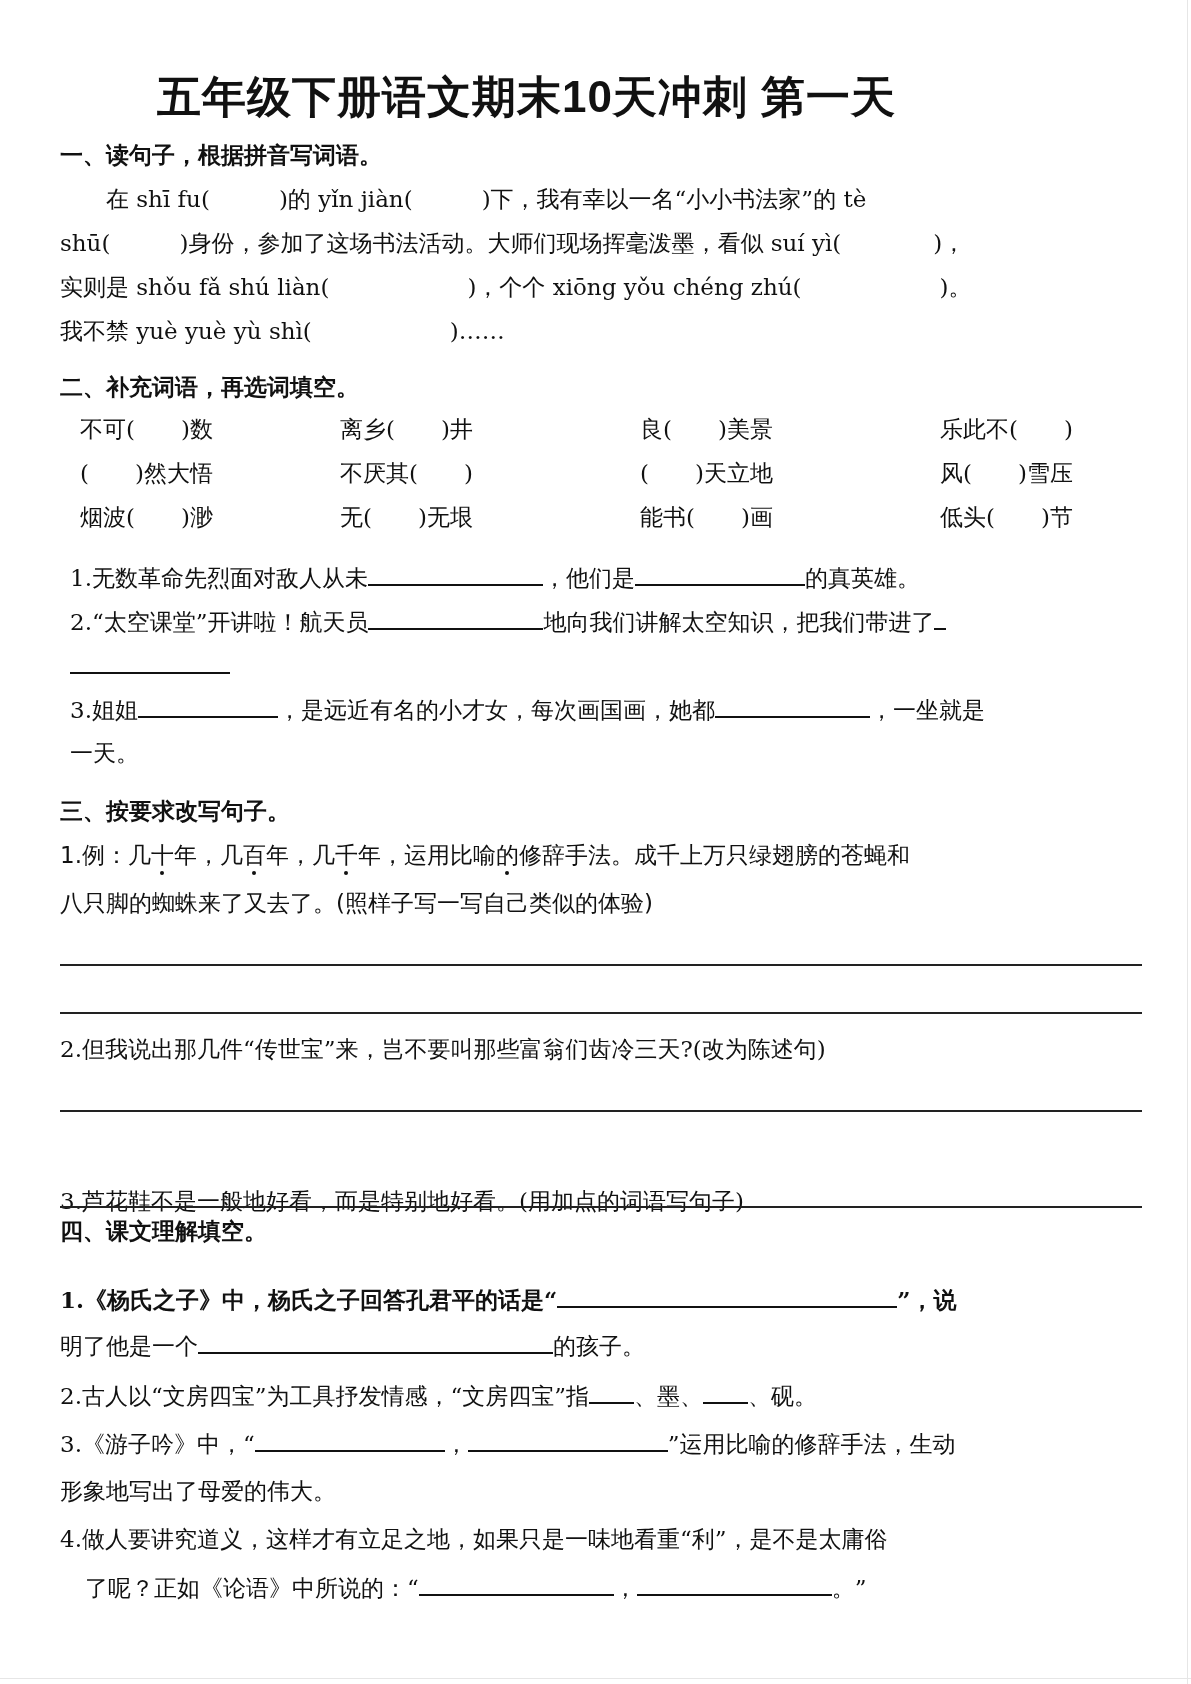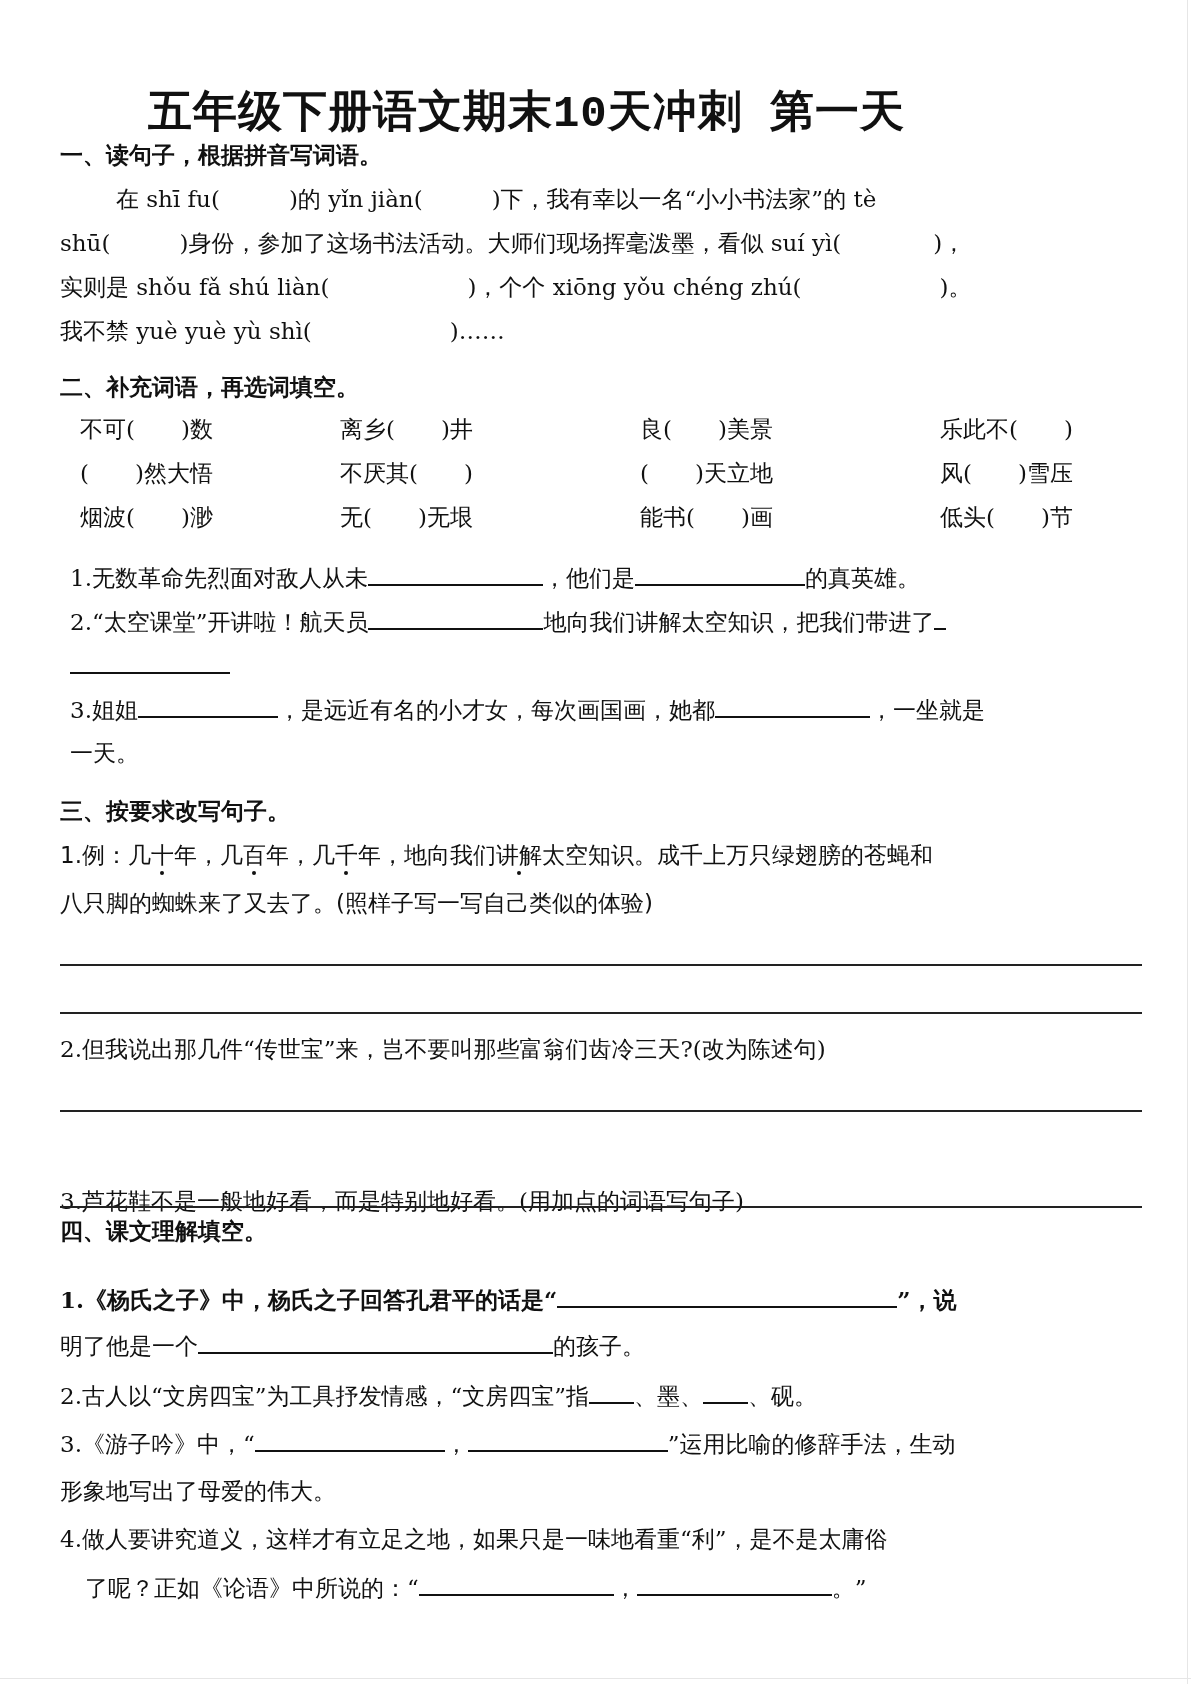--- a/index.html
+++ b/index.html
@@ -1,41 +1,41 @@
 <!DOCTYPE html>
 <html><head>
 <meta charset="utf-8">
 <style>
   html, body { margin:0; padding:0; background:#ffffff; }
   body { width:1191px; height:1684px; position:relative; overflow:hidden;
          font-family:"DejaVu Serif","Liberation Serif",serif; color:#111; }
   .page-edge { position:absolute; left:1187px; top:0; width:1px; height:1684px; background:#e6e6e6; }
   .bottom-edge { position:absolute; left:0; top:1678px; width:1191px; height:1px; background:#e6e6e6; }
   .abs { position:absolute; white-space:nowrap; }
-  .title { left:0; width:1053px; top:82px; text-align:center; font-family:Liberation Mono, monospace;
+  .title { left:0; width:1053px; top:68px; text-align:center; font-family:Liberation Sans, sans-serif;
            font-weight:bold; font-size:44px; letter-spacing:1px; }
   .sec { font-family:"DejaVu Sans","Liberation Sans",sans-serif; font-weight:bold; font-size:23px; left:60px;text-align:center; }
   .line { font-size:23px; }
   .blank { display:inline-block; border-bottom:2px solid #111; height:22px; vertical-align:baseline; }
   .rule { position:absolute; left:60px; width:1082px; height:2px; background:#222; }
   .word { position:absolute; font-size:23px; white-space:nowrap; }
   .dot { position:relative; }
   .dot::after { content:""; position:absolute; left:50%; bottom:-7px; width:4px; height:4px; margin-left:-2px;
                 border-radius:50%; background:#111; }
 </style>
 </head>
 <body>
 
 <div class="page-edge"></div>
 <div class="bottom-edge"></div>
 
 <div class="abs title">五年级下册语文期末10天冲刺  第一天</div>
 
 <div class="abs sec" style="top:140px;">一、读句子，根据拼音写词语。</div>
-<div class="abs line" style="left:66px;top:184px;">
+<div class="abs line" style="left:56px;top:184px;">
   <span style="display:inline-block;width:50px;"></span><span>在 shī fu(　　　)的 yǐn jiàn(　　　)下，我有幸以一名“小小书法家”的 tè</span>
 </div>
 <div class="abs line" style="left:60px;top:228px;">shū(　　　)身份，参加了这场书法活动。大师们现场挥毫泼墨，看似 suí yì(　　　　)，</div>
 <div class="abs line" style="left:60px;top:272px;">实则是 shǒu fǎ shú liàn(　　　　　　)，个个 xiōng yǒu chéng zhú(　　　　　　)。</div>
 <div class="abs line" style="left:60px;top:316px;">我不禁 yuè yuè yù shì(　　　　　　)……</div>
 
 <div class="abs sec" style="top:372px;">二、补充词语，再选词填空。</div>
 
 <div class="word" style="left:80px;top:414px;">不可(　　)数</div>
 <div class="word" style="left:340px;top:414px;">离乡(　　)井</div>
@@ -61,21 +61,21 @@
 <div class="abs line" style="left:70px;top:650px;">
   <span class="blank" style="width:160px;"></span>
 </div>
 <div class="abs line" style="left:70px;top:694px;">
   <span>3.姐姐</span><span class="blank" style="width:140px;"></span><span>，是远近有名的小才女，每次画国画，她都</span><span class="blank" style="width:155px;"></span><span>，一坐就是</span>
 </div>
 <div class="abs line" style="left:70px;top:738px;">一天。</div>
 
 <div class="abs sec" style="top:796px;">三、按要求改写句子。</div>
 <div class="abs line" style="left:60px;top:840px;font-family:'DejaVu Sans','Liberation Sans',sans-serif;">
-  <span>1.例：</span><span class="dot">几十年</span><span>，</span><span class="dot">几百年</span><span>，</span><span class="dot">几千年</span><span>，</span><span class="dot">地向我们讲解太空知识</span><span>。成千上万只绿翅膀的苍蝇和</span>
+  <span>1.例：</span><span class="dot">几十年</span><span>，</span><span class="dot">几百年</span><span>，</span><span class="dot">几千年</span><span>，</span><span class="dot">运用比喻的修辞手法</span><span>。成千上万只绿翅膀的苍蝇和</span>
 </div>
 <div class="abs line" style="left:60px;top:888px;font-family:'DejaVu Sans','Liberation Sans',sans-serif;">八只脚的蜘蛛来了又去了。(照样子写一写自己类似的体验)</div>
 <div class="rule" style="top:964px;"></div>
 <div class="rule" style="top:1012px;"></div>
 
 <div class="abs line" style="left:60px;top:1034px;">2.但我说出那几件“传世宝”来，岂不要叫那些富翁们齿冷三天?(改为陈述句)</div>
 <div class="rule" style="top:1110px;"></div>
 
 <div class="abs line" style="left:60px;top:1186px;">3.芦花鞋不是一般地好看，而是特别地好看。(用加点的词语写句子)</div>
 <div class="rule" style="top:1206px;"></div>

